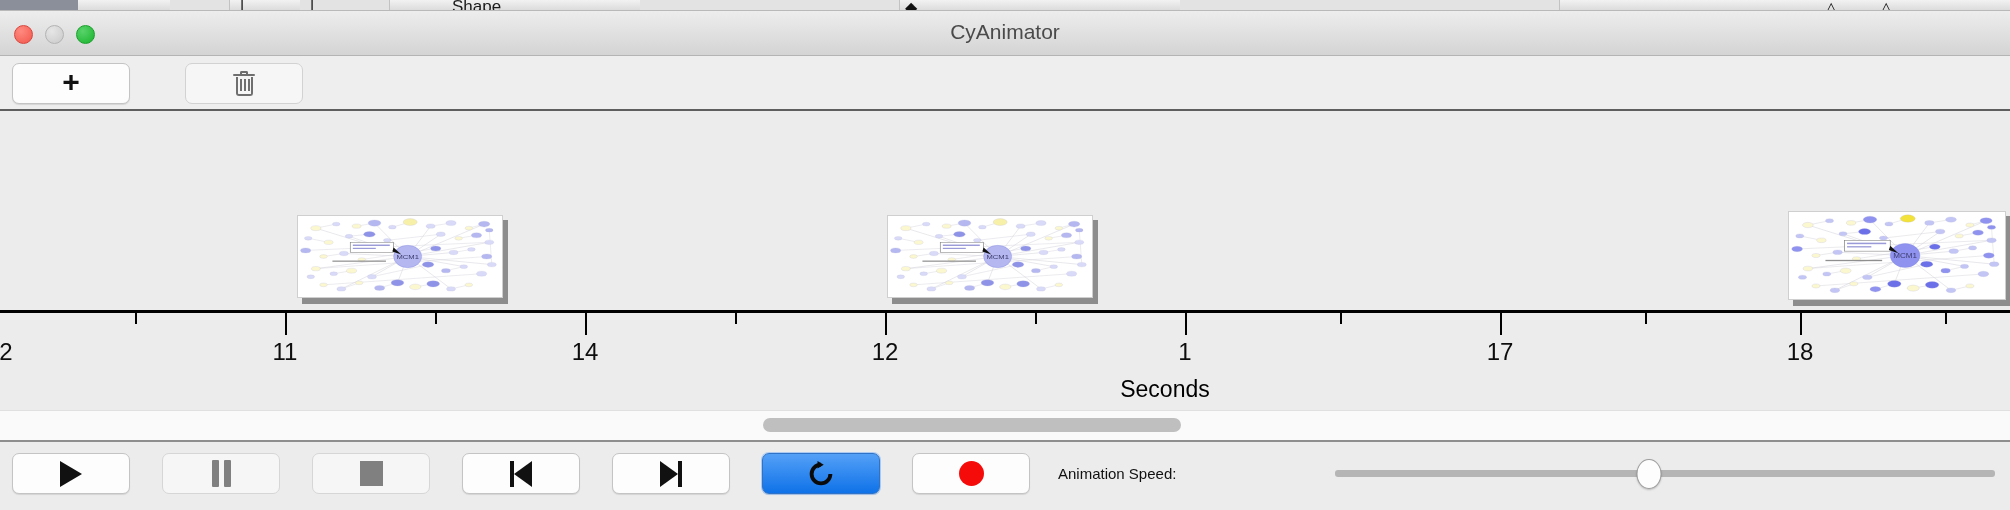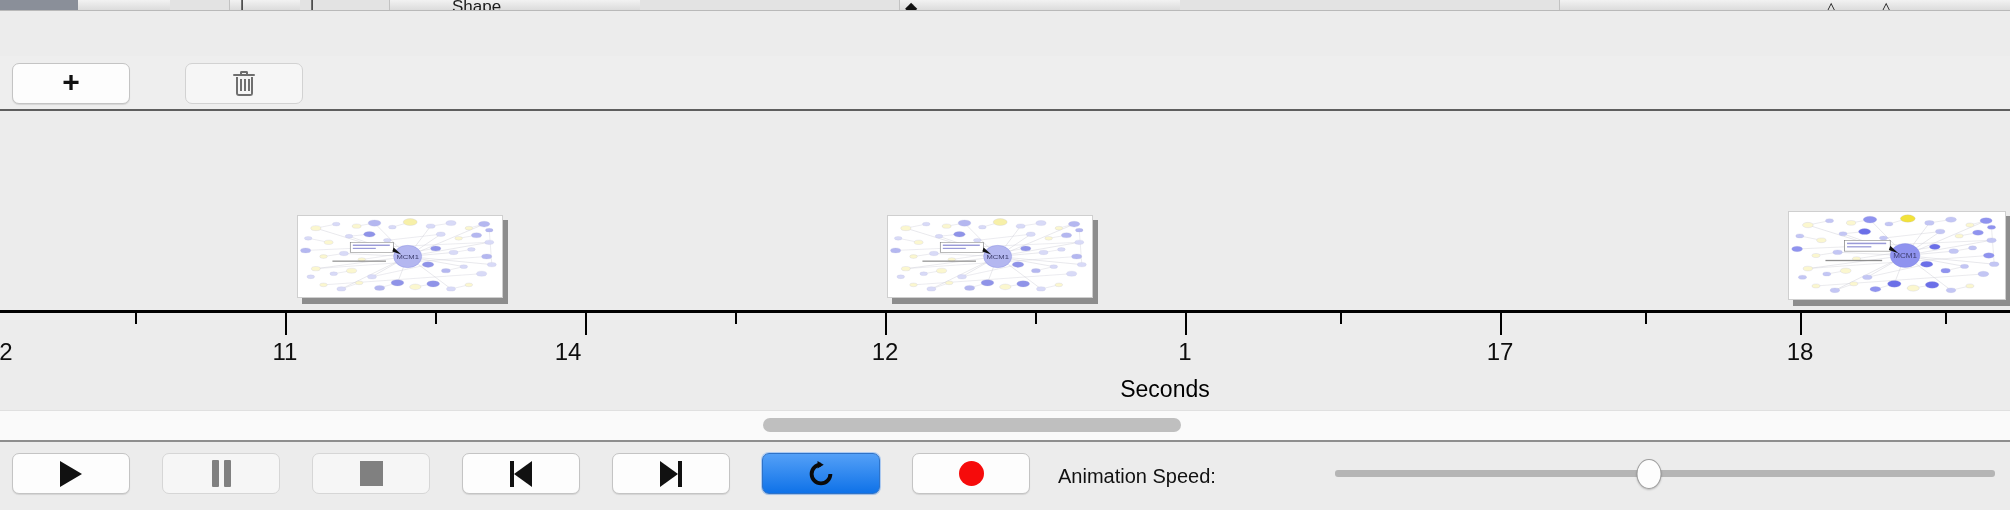--- a/index.html
+++ b/index.html
@@ -152,21 +152,21 @@
   .gi-stop { width: 23px; height: 25px; background: #808080; }
   .gi-prev { display: flex; align-items: center; }
   .gi-prev .bar { width: 4px; height: 26px; background: #111; }
   .gi-prev .tri { width: 0; height: 0; border-right: 18px solid #111; border-top: 13px solid transparent; border-bottom: 13px solid transparent; }
   .gi-next { display: flex; align-items: center; }
   .gi-next .tri { width: 0; height: 0; border-left: 18px solid #111; border-top: 13px solid transparent; border-bottom: 13px solid transparent; }
   .gi-next .bar { width: 4px; height: 26px; background: #111; }
   .gi-record { width: 25px; height: 25px; border-radius: 50%; background: #f60b0b; }
 
   .speed-label {
-    position: absolute; top: 21px; font-size: 20px; color: #111; white-space: nowrap;
+    position: absolute; top: 21px; font-size: 15px; color: #111; white-space: nowrap;
   }
   .slider { position: absolute; top: 9px; height: 41px; cursor: pointer; }
   .slider .track {
     position: absolute; left: 0; top: 17px; width: 100%; height: 7px;
     background: #b5b5b5; border-radius: 3px;
   }
   .slider .thumb {
     position: absolute; top: 6px; width: 25px; height: 30px; border-radius: 50%;
     background: #fdfdfd; border: 1px solid #9d9d9d;
     box-shadow: 0 1px 2px rgba(0,0,0,0.22);
@@ -185,20 +185,28 @@
     <div class="bg-win-tab" style="left:640px;width:260px;"></div>
     <div class="bg-win-tab" style="left:1180px;width:380px;"></div>
     <div class="bg-win-glyph" style="left:240px;">|</div>
     <div class="bg-win-glyph" style="left:310px;">|</div>
     <div class="bg-win-glyph" style="left:905px;">◆</div>
     <div class="bg-win-glyph" style="left:1825px;">△</div>
     <div class="bg-win-glyph" style="left:1880px;">△</div>
     <div class="bg-win-text">Shape</div>
   </div>
 
+  <div class="titlebar">
+    <div class="tl-dots">
+      <div class="tl-dot tl-close"></div>
+      <div class="tl-dot tl-min"></div>
+      <div class="tl-dot tl-max"></div>
+    </div>
+    <div class="window-title">CyAnimator</div>
+  </div>
 
   <div class="toolbar">
 
     <div class="btn" id="add-frame-button">
       <span class="plus-icon">+</span>
     </div>
 
     <div class="btn flat" id="delete-frame-button">
       <span class="trash-icon">
         <span class="handle"></span>
@@ -527,21 +535,21 @@
           <div class="tick minor" style="left: 435px;"></div>
           <div class="tick minor" style="left: 735px;"></div>
           <div class="tick minor" style="left: 1035px;"></div>
           <div class="tick minor" style="left: 1340px;"></div>
           <div class="tick minor" style="left: 1645px;"></div>
           <div class="tick minor" style="left: 1945px;"></div>
           <div class="tick-label" style="left: 6px;">2</div>
           <div class="tick major" style="left: 285px;"></div>
           <div class="tick-label" style="left: 285px;">11</div>
           <div class="tick major" style="left: 585px;"></div>
-          <div class="tick-label" style="left: 568px;">14</div>
+          <div class="tick-label" style="left: 585px;">14</div>
           <div class="tick major" style="left: 885px;"></div>
           <div class="tick-label" style="left: 885px;">12</div>
           <div class="tick major" style="left: 1185px;"></div>
           <div class="tick-label" style="left: 1185px;">1</div>
           <div class="tick major" style="left: 1500px;"></div>
           <div class="tick-label" style="left: 1500px;">17</div>
           <div class="tick major" style="left: 1800px;"></div>
           <div class="tick-label" style="left: 1800px;">18</div>
         </div>
       <div class="axis-title" id="axis-title" style="left: 1165px;">Seconds</div>

